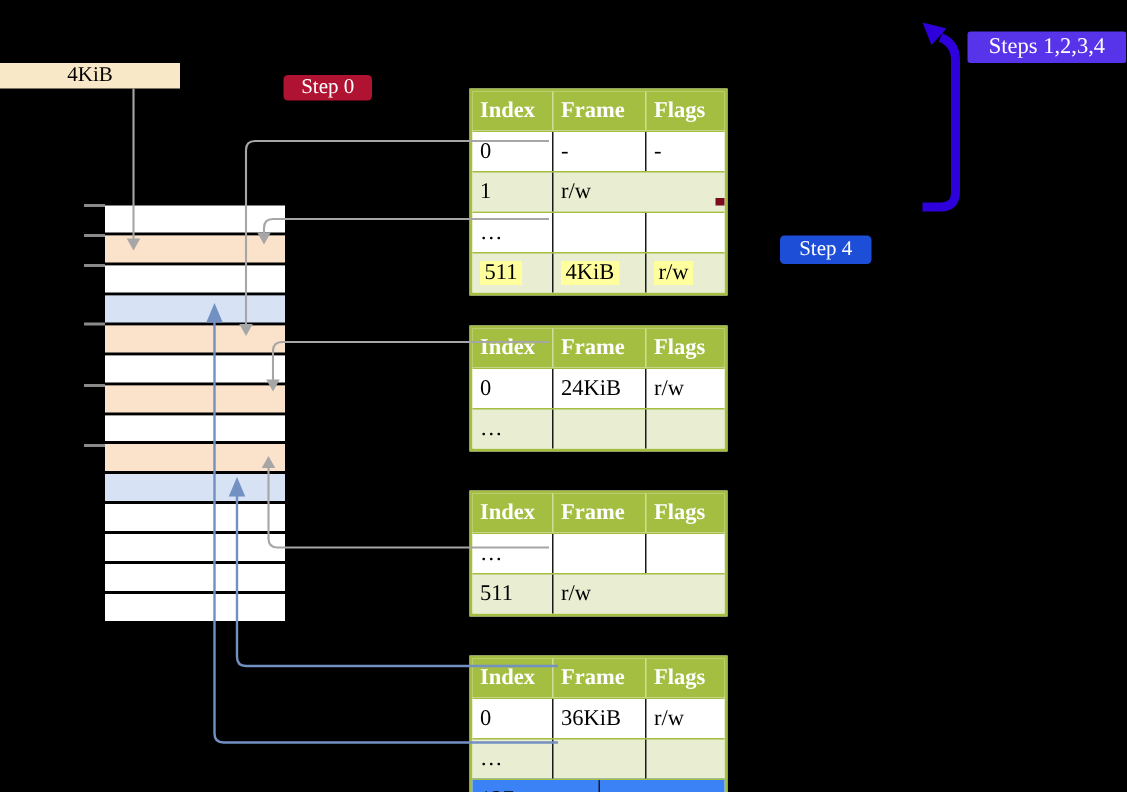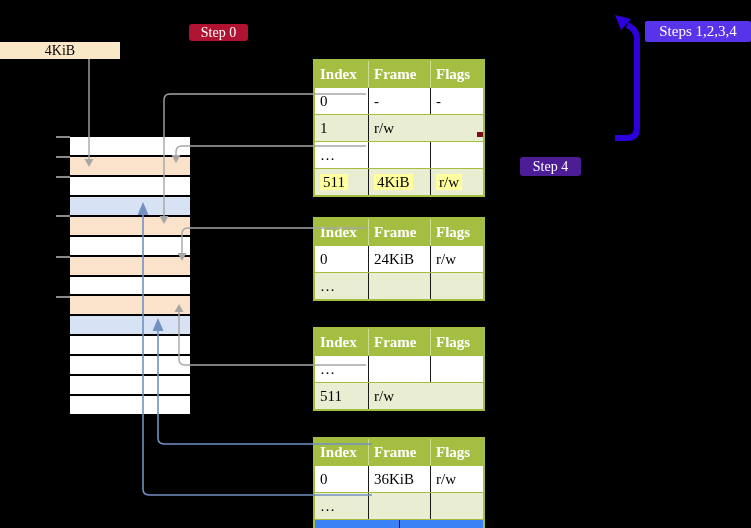--- a/index.html
+++ b/index.html
@@ -34,26 +34,26 @@
   #connectors{position:absolute;left:0;top:0;pointer-events:none;}
   #red-tick{position:absolute;}
 </style>
 </head>
 <body>
 
 <div id="canvas">
 
   <div class="plain-label" style="left:0px;top:42px;width:120px;height:17px;line-height:17px;font-size:14px;background:#F9E8C7;">4KiB</div>
 
-  <div class="badge" style="left:189px;top:24px;width:59px;height:17px;line-height:17px;font-size:14px;background:#B01231;">Step 0</div>
+  <div class="badge" style="left:189px;top:50px;width:59px;height:17px;line-height:17px;font-size:14px;background:#B01231;">Step 0</div>
 
 
   <div class="badge" style="left:645px;top:21px;width:106px;height:21px;line-height:21px;font-size:15px;background:#5733E9;border-radius:2px;">Steps 1,2,3,4</div>
 
-  <div class="badge" style="left:520px;top:157px;width:61px;height:19px;line-height:19px;font-size:14px;background:#4c1d95;">Step 4</div>
+  <div class="badge" style="left:520px;top:157px;width:61px;height:19px;line-height:19px;font-size:14px;background:#1d4ed8;">Step 4</div>
 
   <div id="memory-strip" style="left: 70px; top: 137px; width: 120px; height: 279.02px;">
       <div class="mem-row" style="top: 0px; height: 19.93px; background: rgb(255, 255, 255);"></div>
       <div class="mem-row" style="top: 19.93px; height: 19.93px; background: rgb(251, 227, 203);"></div>
       <div class="mem-row" style="top: 39.86px; height: 19.93px; background: rgb(255, 255, 255);"></div>
       <div class="mem-row" style="top: 59.79px; height: 19.93px; background: rgb(215, 227, 244);"></div>
       <div class="mem-row" style="top: 79.72px; height: 19.93px; background: rgb(251, 227, 203);"></div>
       <div class="mem-row" style="top: 99.65px; height: 19.93px; background: rgb(255, 255, 255);"></div>
       <div class="mem-row" style="top: 119.58px; height: 19.93px; background: rgb(251, 227, 203);"></div>
       <div class="mem-row" style="top: 139.51px; height: 19.93px; background: rgb(255, 255, 255);"></div>

